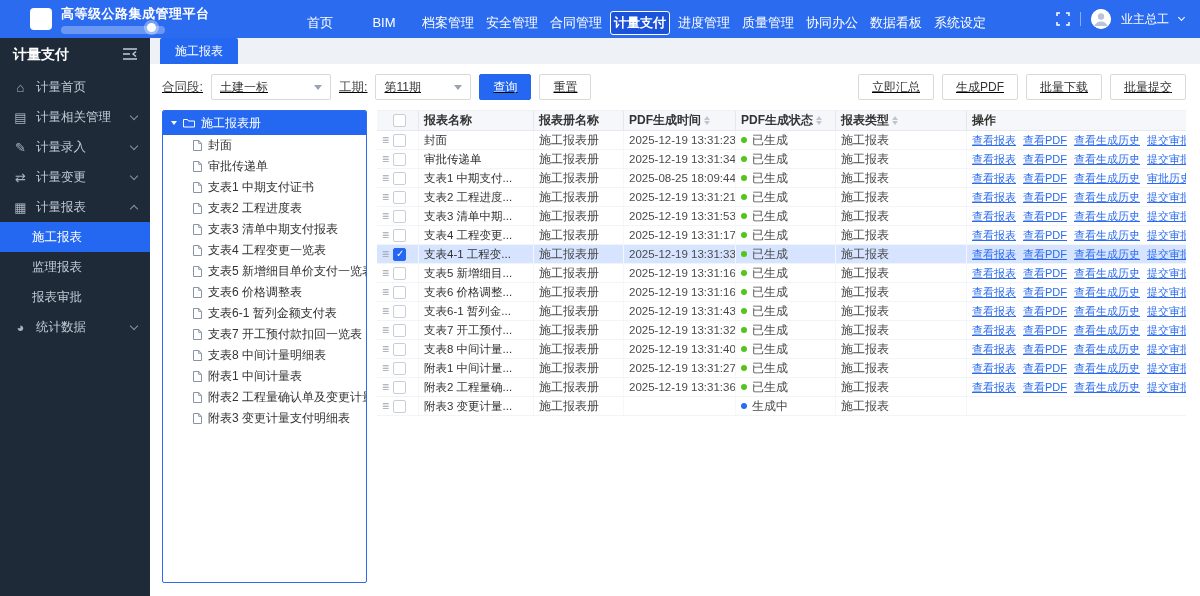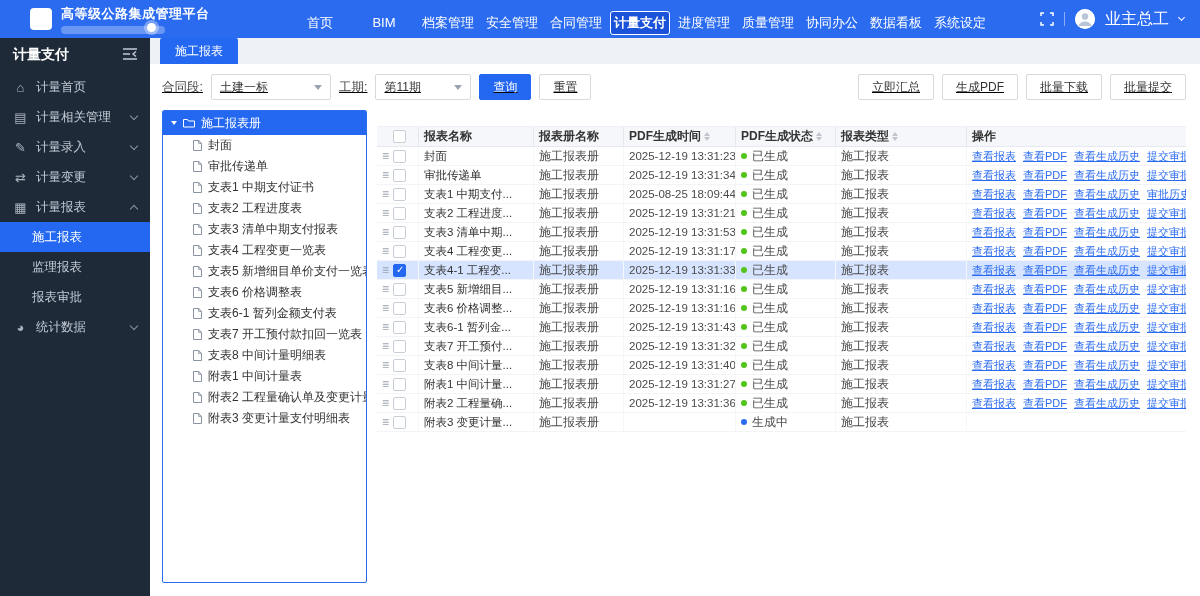--- a/index.html
+++ b/index.html
@@ -16,21 +16,21 @@
   .beacon{position:absolute;left:147px;top:23px;width:9px;height:9px;border-radius:50%;
           background:#fff;box-shadow:0 0 0 3px rgba(255,255,255,.35);z-index:5;}
   .nav-items{display:flex;margin-left:12px;}
   .nav-item{flex:0 0 64px;text-align:center;font-size:13px;height:20px;line-height:38px;cursor:pointer;white-space:nowrap;}
   .nav-item.active{flex-basis:60px;height:24px;line-height:22px;margin:7px 2px 0 2px;background:#1b52da;
                    border:1px solid #fff;border-radius:3px;font-weight:bold;}
   .nav-right{margin-left:auto;display:flex;align-items:center;gap:10px;padding-right:16px;}
   .fs-icon{display:flex;cursor:pointer;}
   .nav-divider{width:1px;height:14px;background:rgba(255,255,255,.45);}
   .avatar{width:20px;height:20px;border-radius:50%;overflow:hidden;background:#fff;flex:0 0 20px;}
-  .username{font-size:16px;white-space:nowrap;cursor:pointer;}
+  .username{font-size:12px;white-space:nowrap;cursor:pointer;}
   .chev{width:6px;height:6px;border-right:1.4px solid #8a94a6;border-bottom:1.4px solid #8a94a6;
         transform:rotate(45deg);margin-left:auto;margin-top:-3px;}
   .chev.up{transform:rotate(-135deg);margin-top:3px;}
   .chev.white{border-color:#fff;margin-left:0;width:5px;height:5px;}
 
   
   .bodyrow{flex:1;display:flex;min-height:0;}
   .sidebar{flex:0 0 150px;background:#1e2a38;color:#c3cad6;display:flex;flex-direction:column;}
   .side-header{height:34px;display:flex;align-items:center;justify-content:space-between;
                padding:0 13px;color:#fff;font-size:14px;font-weight:bold;}
@@ -69,21 +69,21 @@
   .tree-root{height:24px;background:#2468f2;color:#fff;display:flex;align-items:center;gap:6px;
              padding:0 8px;font-size:12px;cursor:pointer;}
   .tree-root .tri-down{border-top-width:4px;border-left-width:3.5px;border-right-width:3.5px;}
   .tree-item{height:21px;display:flex;align-items:center;gap:6px;padding-left:30px;font-size:12px;
              color:#333;cursor:pointer;white-space:nowrap;}
   .t-icon{display:flex;align-items:center;}
 
   
   .table{flex:1;min-width:0;font-size:12px;color:#4a4a4a;}
   .thead{display:flex;background:#f6f7fa;height:21px;align-items:center;font-weight:bold;color:#333;
-         border-top:1px solid #eef1f5;border-bottom:1px solid #e6eaf0;margin-top:16px;}
+         border-top:1px solid #eef1f5;border-bottom:1px solid #e6eaf0;}
   .thead .c:not(:last-child){border-right:1px solid #e4e8ee;}
   .c{padding:0 5px;display:flex;align-items:center;overflow:hidden;white-space:nowrap;height:100%;}
   .c0{flex:0 0 42px;gap:4px;padding-left:5px;}
   .c1{flex:0 0 115px;font-size:11.5px;color:#333;}
   .c2{flex:0 0 90px;}
   .c3{flex:0 0 112px;font-size:11.5px;}
   .c4{flex:0 0 100px;}
   .c5{flex:0 0 131px;}
   .c6{flex:1;}
   .thead .c1,.thead .c3{font-size:12px;}

